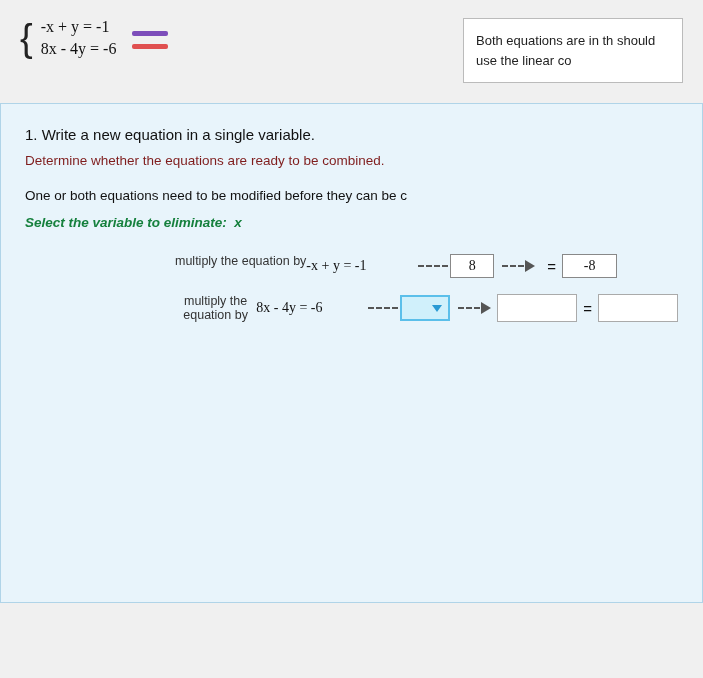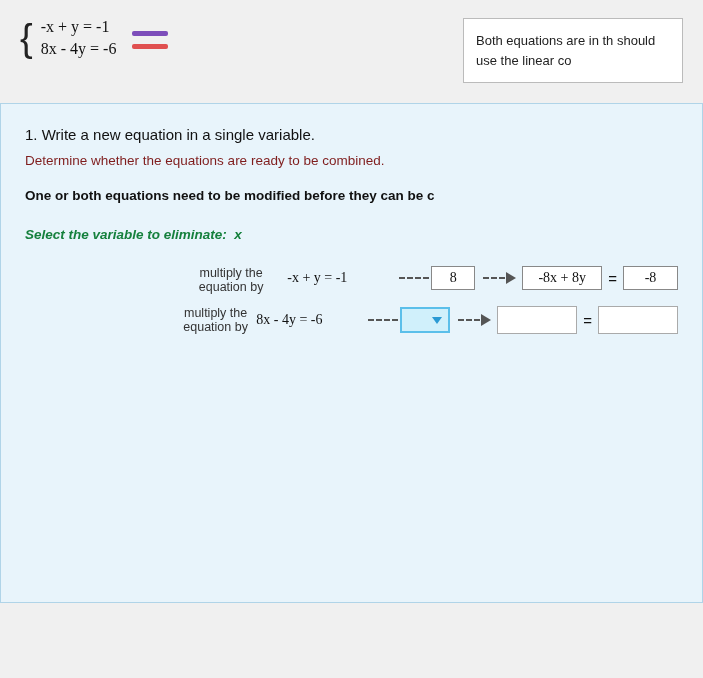--- a/index.html
+++ b/index.html
@@ -85,23 +85,23 @@
       color: #111;
       margin-bottom: 10px;
     }
     .step-desc {
       font-size: 13.5px;
       color: #7f1d1d;
       margin-bottom: 20px;
     }
     .step-desc-bold {
       font-size: 13.5px;
-      font-weight: bold;
-      color: #111;
-      margin-bottom: 24px;
+      font-weight: normal;
+      color: #111;
+      margin-bottom: 12px;
     }
     .select-var {
       font-size: 13.5px;
       color: #15803d;
       margin-bottom: 24px;
     }
     .select-var span {
       font-style: italic;
       font-weight: bold;
     }
@@ -253,21 +253,20 @@
   <div class="row-group">
     <div class="multiply-label">multiply the equation by</div>
     <div class="equation-row">
       <span class="eq-label">-x + y = -1</span>
       <div class="dashed-line"></div>
       <div class="multiplier-box">8</div>
       <div class="arrow">
         <div class="dashed-line" style="width:22px;"></div>
         <div class="arrow-head"></div>
       </div>
-      <div class="result-box">-8x + 8y</div>
       <span class="equals-sign">=</span>
       <div class="result-box-value">-8</div>
     </div>
   </div>
 
   <div class="row-group">
     <div class="multiply-label-2">multiply the equation by</div>
     <div class="equation-row">
       <span class="eq-label">8x - 4y = -6</span>
       <div class="dashed-line"></div>

